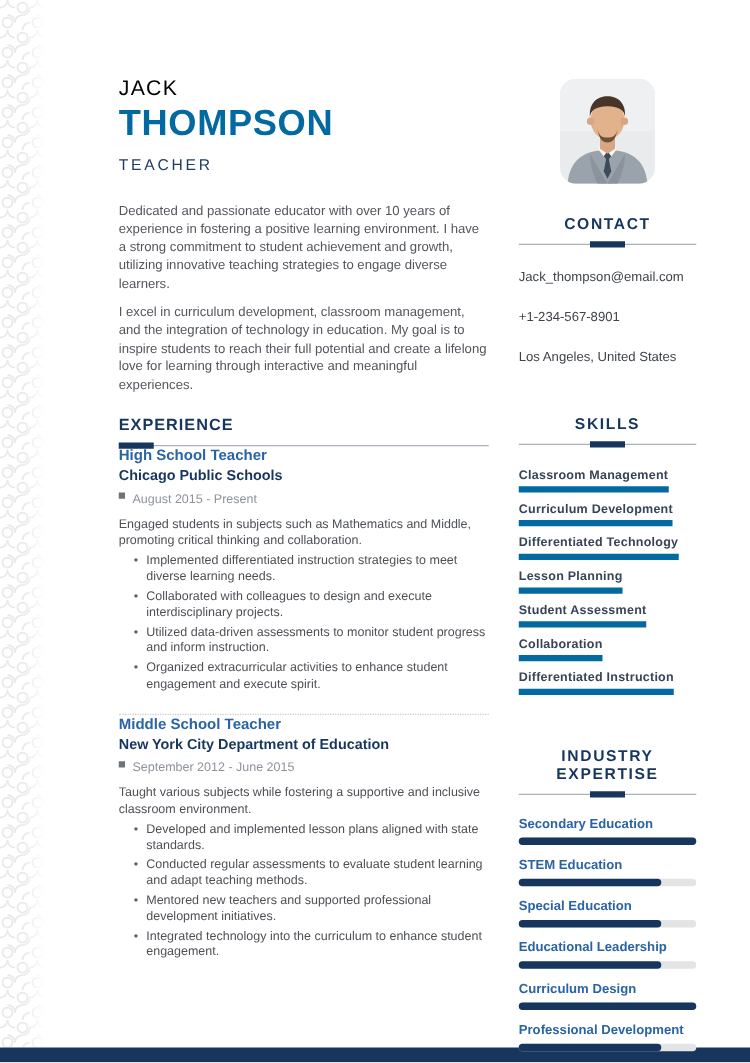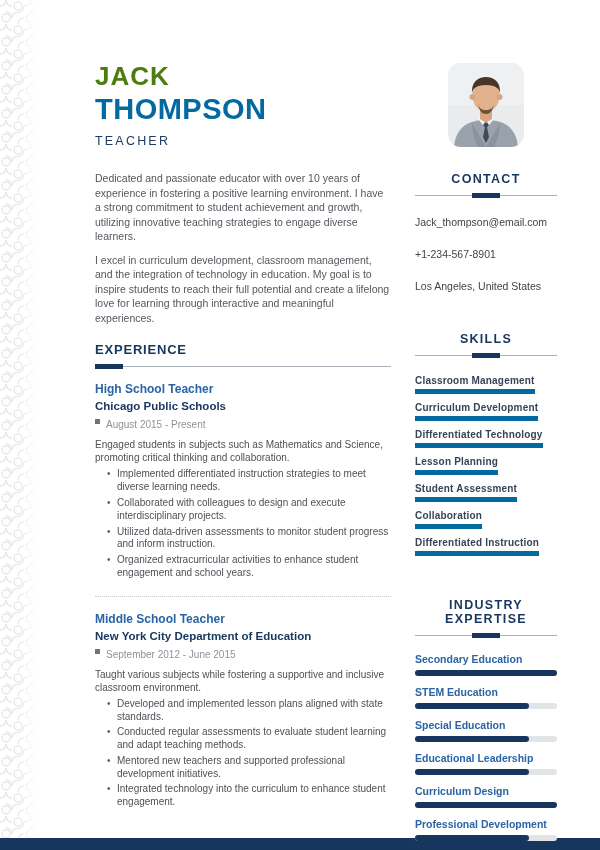--- a/index.html
+++ b/index.html
@@ -12,38 +12,38 @@
   .pattern-strip .fade { position:absolute; inset:0; background:linear-gradient(to right, rgba(255,255,255,0) 55%, #ffffff 100%); }
 
   
   .bottom-bar { position:absolute; left:0; bottom:0; width:600px; height:12px; background:#17365d; }
 
   
   .left-col  { position:absolute; left:95px;  top:62px; width:296px; }
   .right-col { position:absolute; left:415px; top:63px; width:142px; }
 
   
-  .first-name { font-size:26px; font-weight:700; color:#4d7c0f; letter-spacing:1px; line-height:1.1; }
+  .first-name { font-size:17px; font-weight:400; color:#000000; letter-spacing:1px; line-height:1.1; }
   .last-name  { font-size:29px; font-weight:700; color:#0369a1; letter-spacing:0.5px; line-height:1.1; margin-top:3px; }
   .role       { font-size:12.5px; font-weight:400; color:#1d3c64; letter-spacing:2.2px; margin-top:9px; }
 
   
   .summary { margin-top:23px; }
   .summary p { font-size:10.5px; line-height:1.38; color:#53575d; }
   .summary p + p { margin-top:9px; }
 
   
   .sec-head-left { font-size:13px; font-weight:700; color:#17365d; letter-spacing:0.8px; margin-top:17px; }
   .rule { position:relative; height:1px; background:#a9b1ba; margin-top:9px; }
   .rule .accent { position:absolute; top:-2px; height:5px; width:28px; background:#17365d; }
   .rule-left .accent { left:0; }
   .rule-center .accent { left:50%; transform:translateX(-50%); }
 
   
-  .job-title { font-size:12px; font-weight:700; color:#2a64a5; margin-top:15px; }
+  .job-title { font-size:12px; font-weight:700; color:#2a64a5; }
   .job-company { font-size:11.5px; font-weight:700; color:#17365d; margin-top:4px; }
   .date-row { display:flex; align-items:flex-start; gap:6px; margin-top:7px; font-size:10px; color:#8d939b; }
   .date-square { width:5px; height:5px; background:#6e747c; flex:0 0 auto; }
   .job-intro { font-size:10px; line-height:1.3; color:#4d5156; margin-top:8px; }
   .job ul { list-style:none; margin-top:4px; padding-left:12px; }
   .job li { position:relative; font-size:10px; line-height:1.28; color:#4d5156; padding-left:10px; margin-top:3px; }
   .job li::before { content:"•"; position:absolute; left:0; top:0; color:#5a5f66; }
   .dotted-divider { border-top:1px dotted #c8cbce; margin-top:16px; }
 
   
@@ -111,26 +111,26 @@
           <span class="accent"></span>
         </div>
 
       <article class="job">
         <h3 class="job-title">High School Teacher</h3>
         <h4 class="job-company">Chicago Public Schools</h4>
         <div class="date-row">
           <span class="date-square"></span>
           <span>August 2015 - Present</span>
         </div>
-        <p class="job-intro">Engaged students in subjects such as Mathematics and Science, promoting critical thinking and collaboration.</p>
+        <p class="job-intro">Engaged students in subjects such as Mathematics and Middle, promoting critical thinking and collaboration.</p>
         <ul>
           <li>Implemented differentiated instruction strategies to meet diverse learning needs.</li>
           <li>Collaborated with colleagues to design and execute interdisciplinary projects.</li>
           <li>Utilized data-driven assessments to monitor student progress and inform instruction.</li>
-          <li>Organized extracurricular activities to enhance student engagement and school years.</li>
+          <li>Organized extracurricular activities to enhance student engagement and execute spirit.</li>
         </ul>
       </article>
 
       <div class="dotted-divider"></div>
 
       <article class="job">
         <h3 class="job-title">Middle School Teacher</h3>
         <h4 class="job-company">New York City Department of Education</h4>
         <div class="date-row">
           <span class="date-square"></span>

